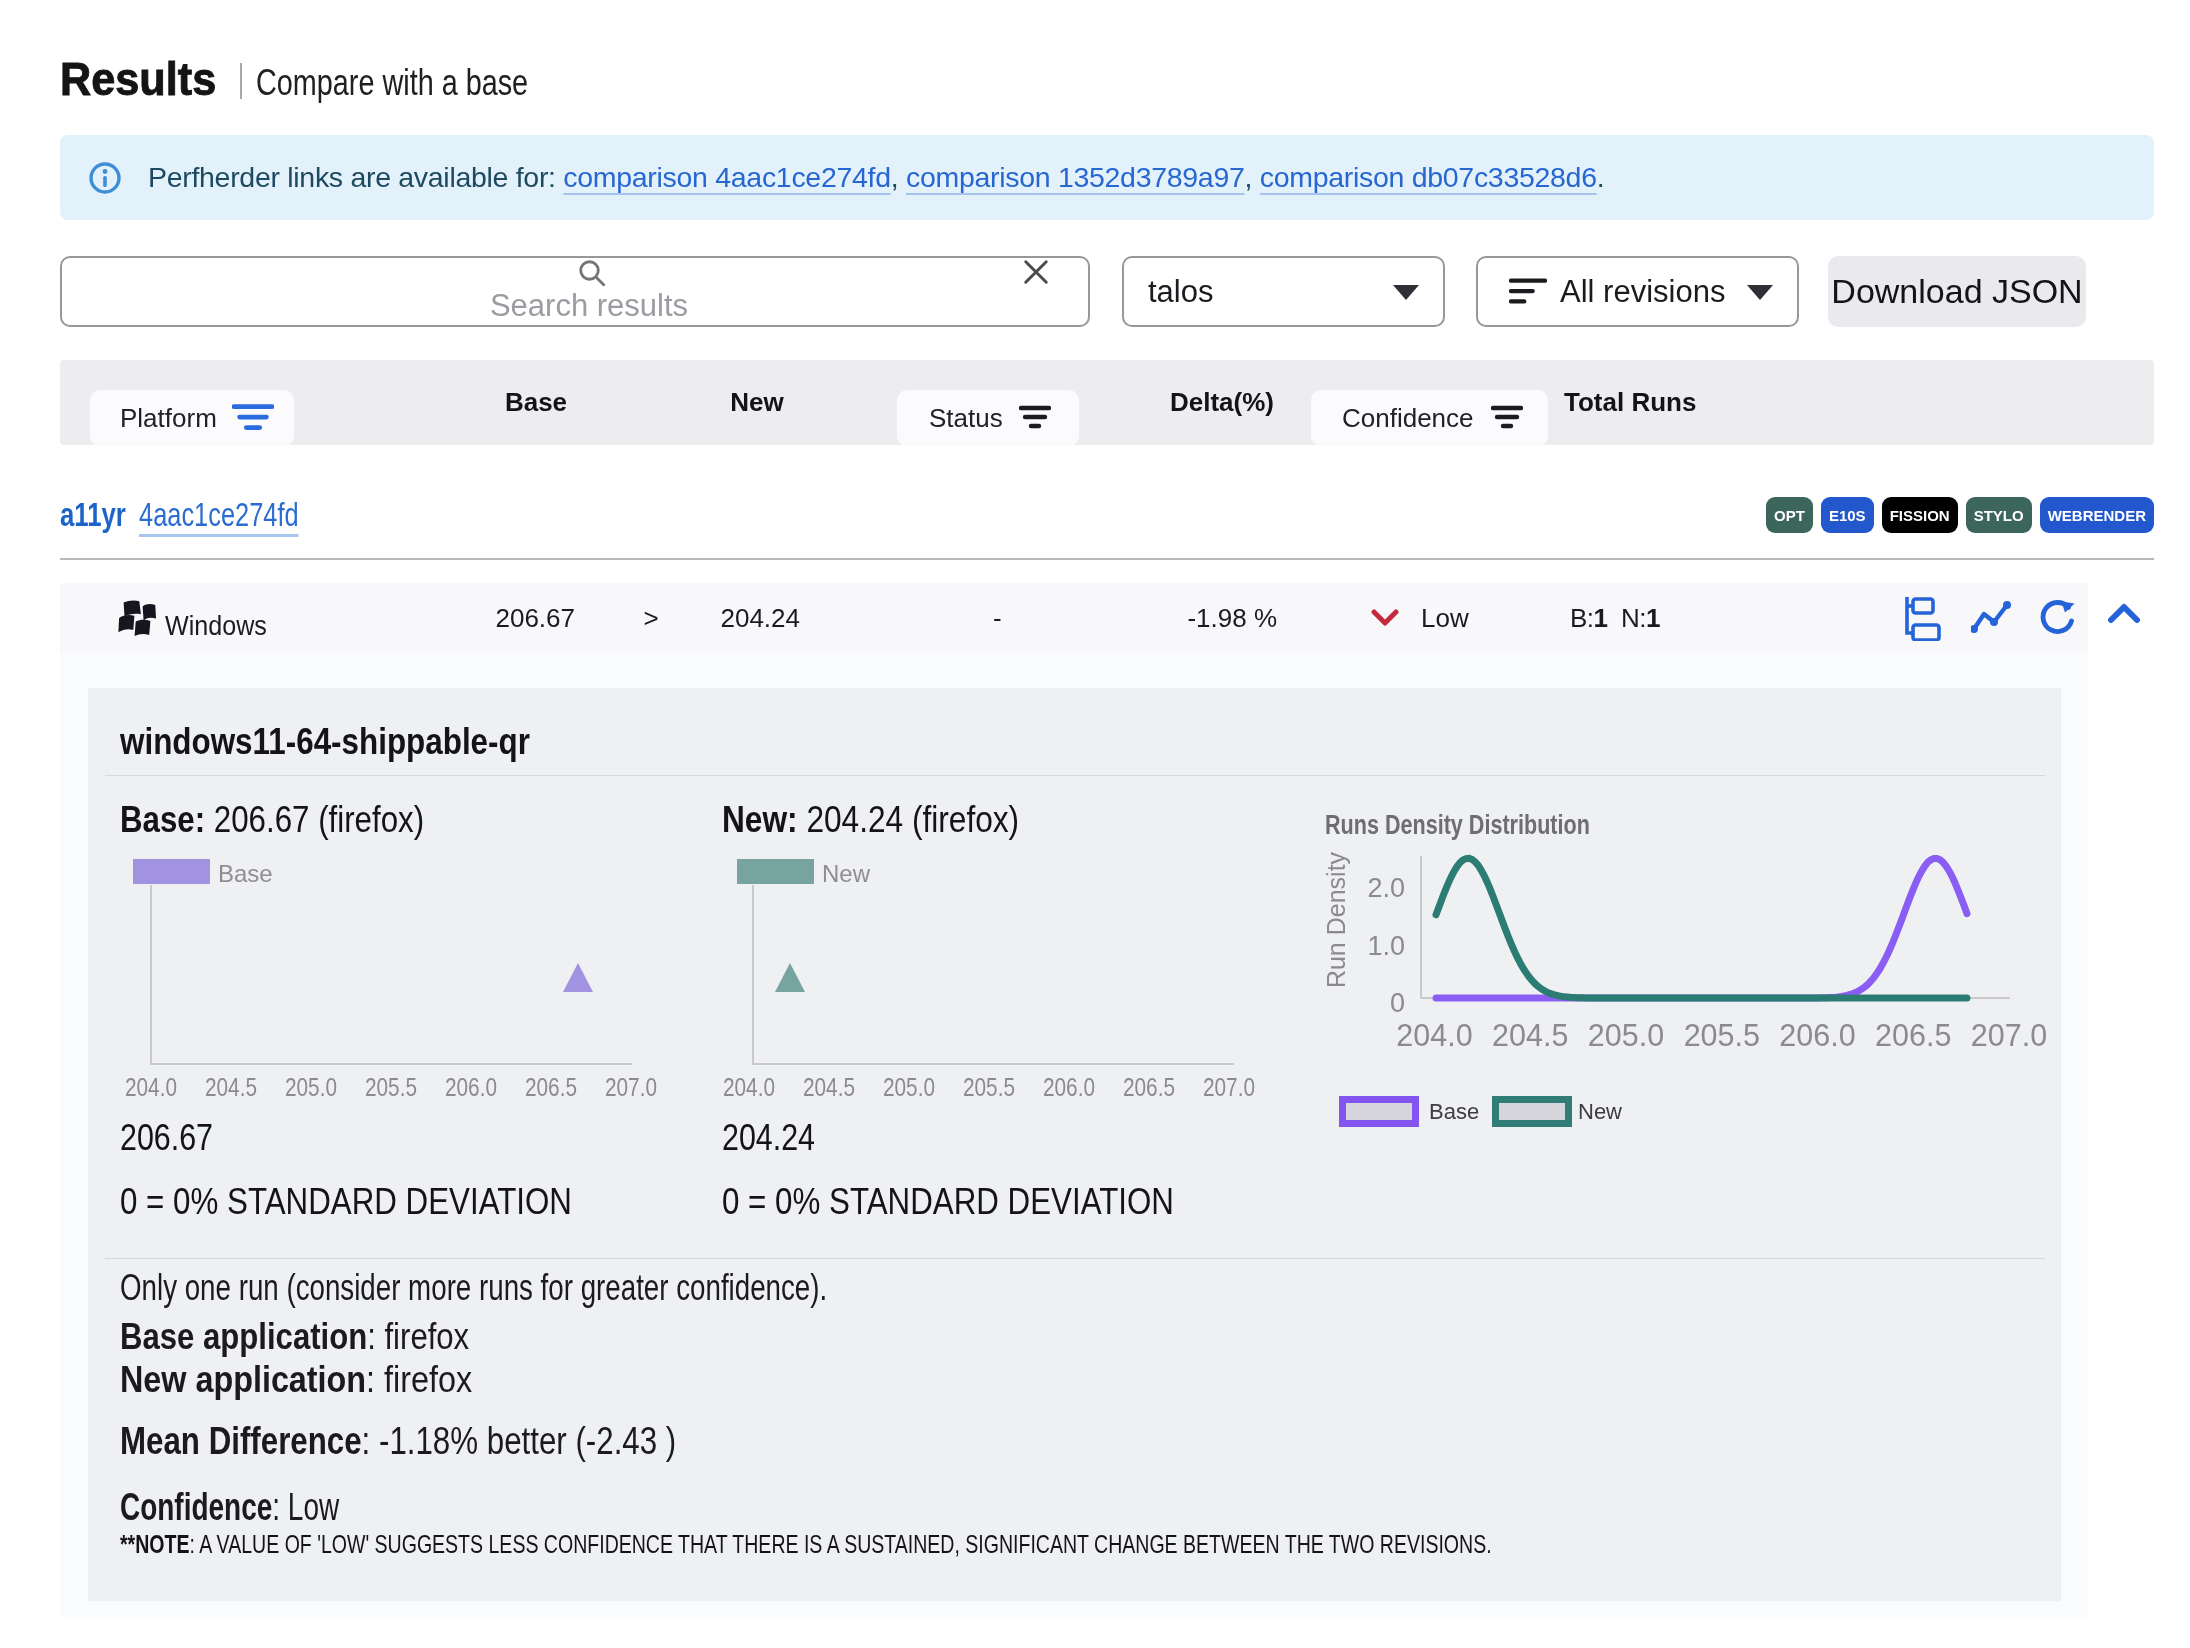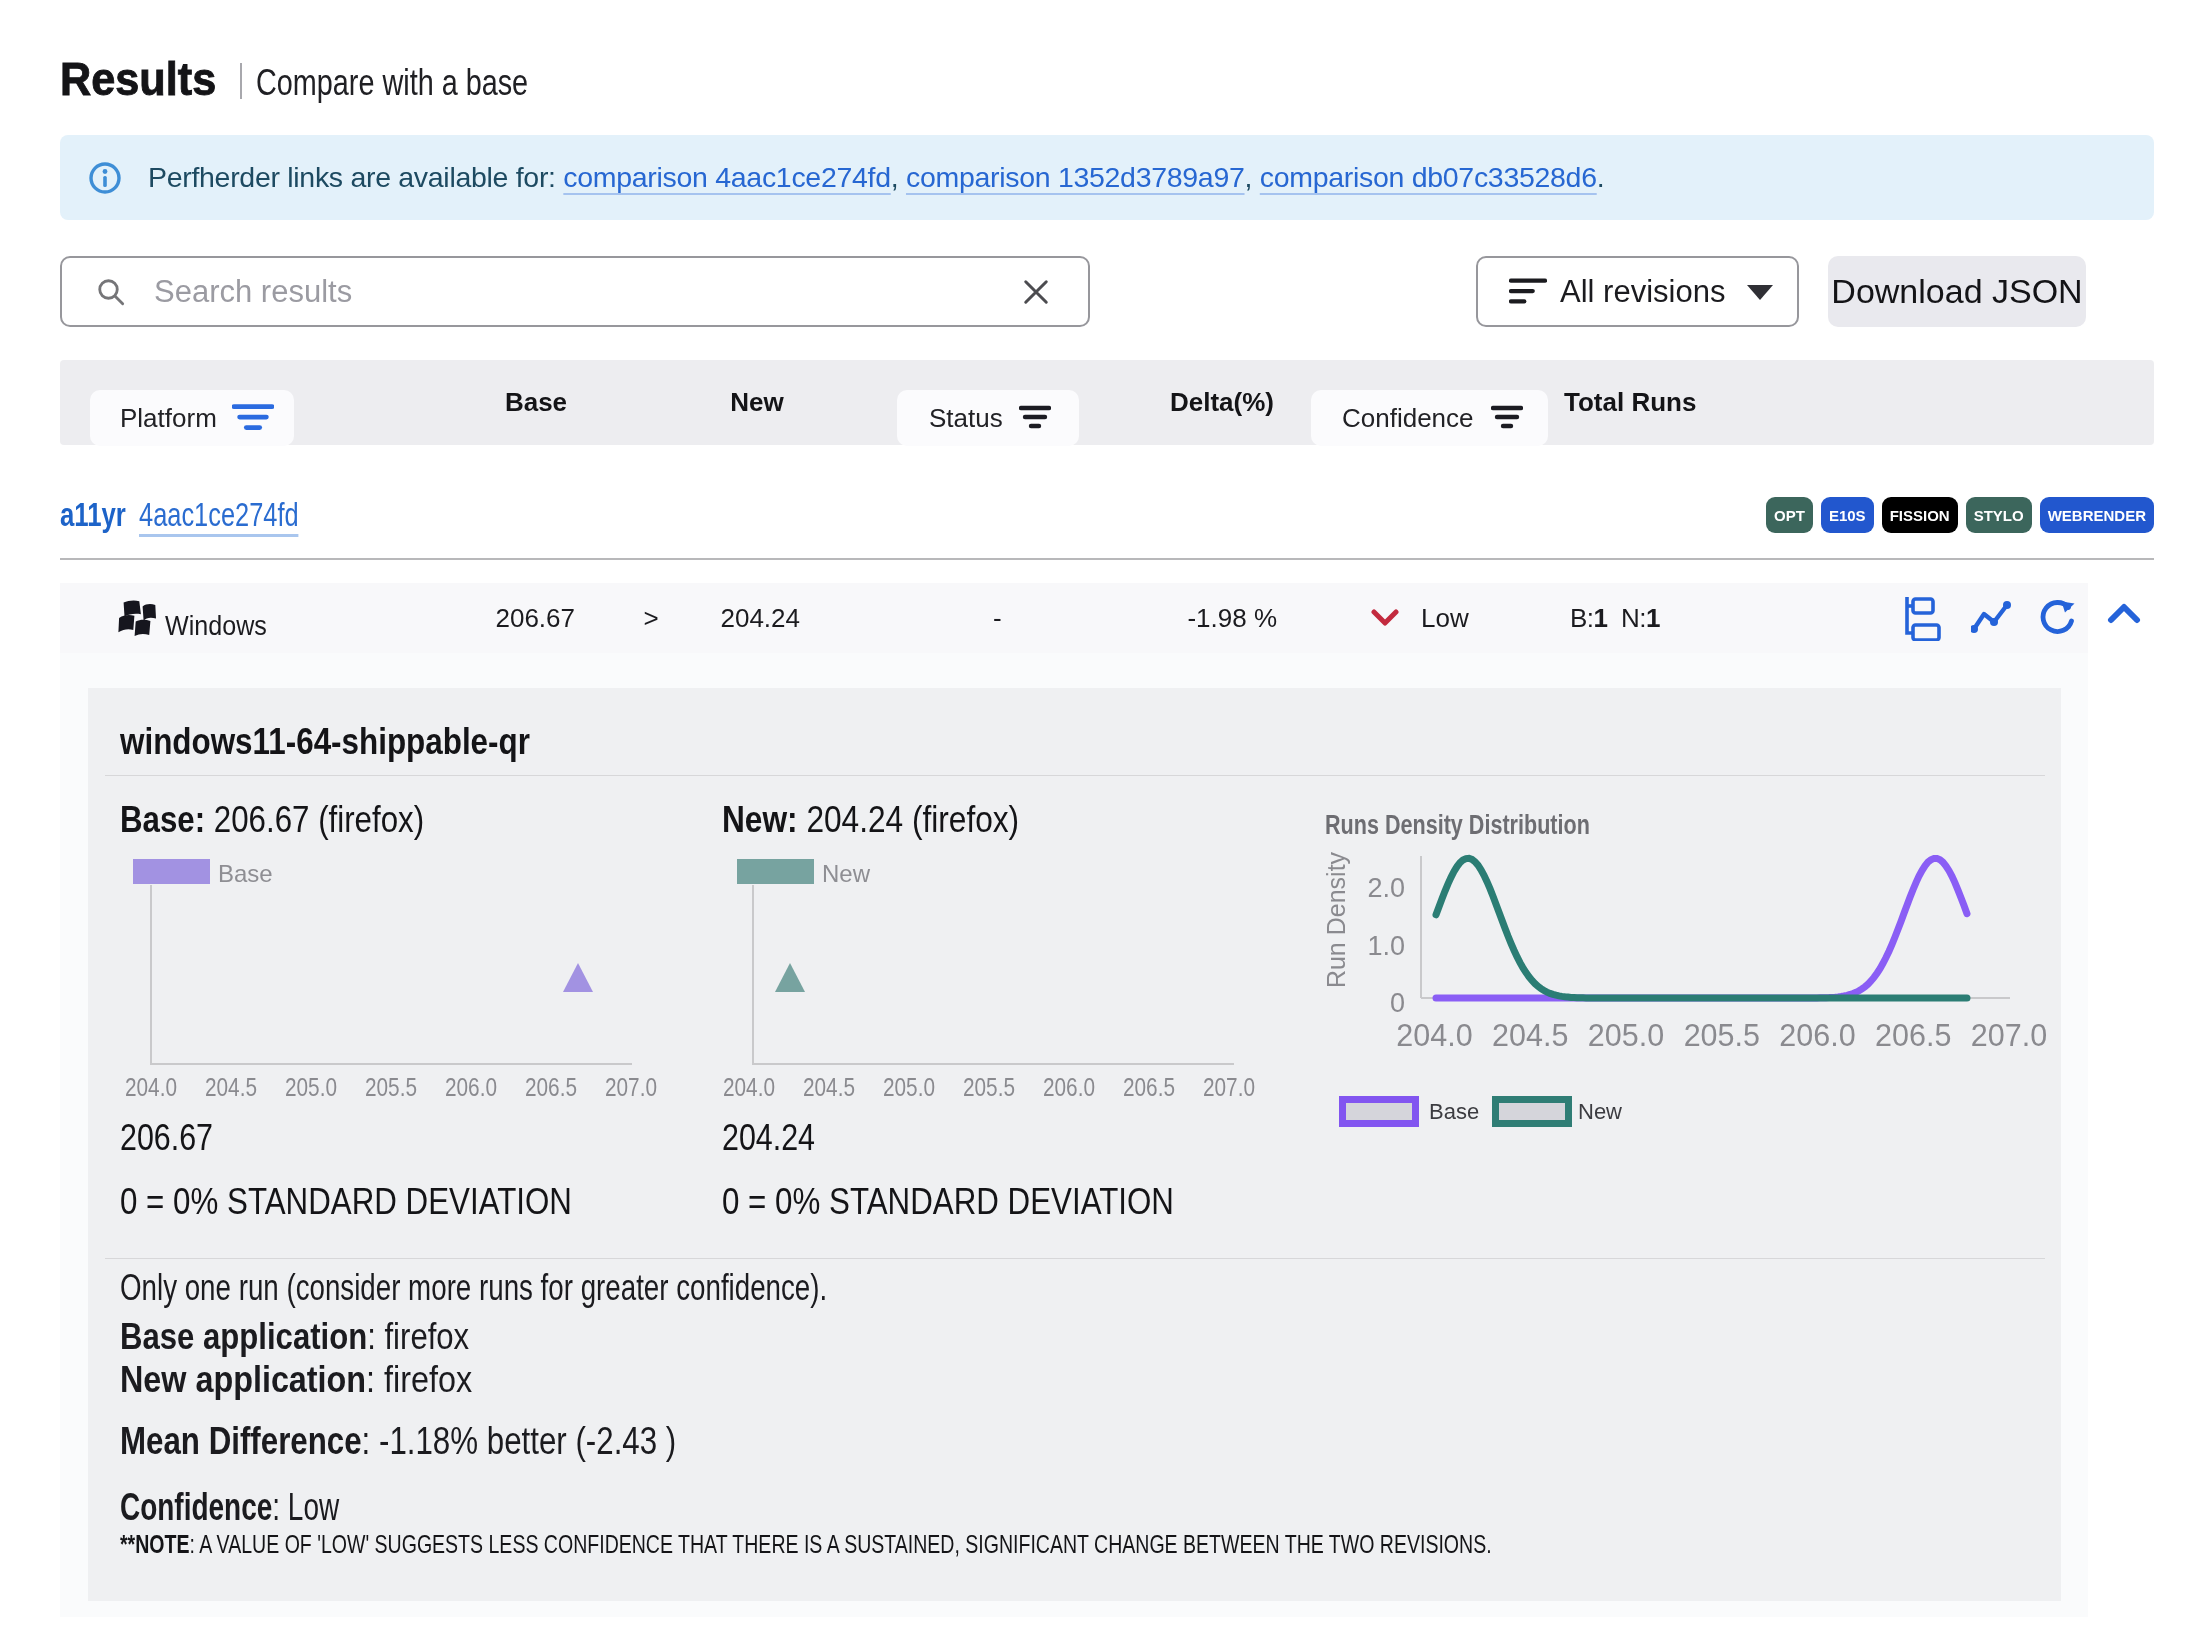--- a/index.html
+++ b/index.html
@@ -15,21 +15,21 @@
 #title-sub { font-size:36px; color:#202024; transform:scaleX(0.80); transform-origin:left bottom; }
 
 
 #alert { left:60px; top:135px; width:2094px; height:85px; background:#e3f1fa; border-radius:8px; display:flex; align-items:center; }
 #alert .icon { margin-left:29px; }
 #alert .txt { margin-left:27px; font-size:28.5px; color:#1d4a61; letter-spacing:-0.3px; }
 #alert a { color:#2767d2; text-decoration:underline; text-decoration-color:#a5c3ef; text-decoration-thickness:2px; text-underline-offset:6px; }
 
 
 .ctl { position:absolute; top:256px; height:71px; border:2px solid #97979c; border-radius:10px; background:#fff; display:flex; align-items:center; }
-#search { left:60px; width:1030px; }
+#search { left:60px; width:1030px;flex-direction:column; }
 #search .ph { font-size:31px; color:#9b9ba2; margin-left:28px; }
 #sel-fw { left:1122px; width:323px; }
 #sel-fw .t { font-size:31px; color:#1b1b1f; margin-left:24px; }
 #sel-rev { left:1476px; width:323px; }
 #sel-rev .t { font-size:31px; color:#1b1b1f; margin-left:13px; }
 .caret { position:absolute; right:24px; top:50%; margin-top:-7px; width:0; height:0; border-left:13px solid transparent; border-right:13px solid transparent; border-top:15px solid #2f2f35; }
 #dl-btn { left:1828px; top:256px; width:258px; height:71px; background:#e9e9ee; border-radius:10px; display:flex; align-items:center; justify-content:center; font-size:34px; color:#141417; }
 
 
 #thead { left:60px; top:360px; width:2094px; height:85px; background:#ededf0; border-radius:4px; }
@@ -86,20 +86,24 @@
   <div id="search" class="ctl">
     <svg style="margin-left:34px" width="30" height="30" viewBox="0 0 36 36">
         <circle cx="15" cy="15" r="10.5" fill="none" stroke="#757578" stroke-width="3.4"></circle>
         <line x1="23" y1="23" x2="32" y2="32" stroke="#757578" stroke-width="3.4" stroke-linecap="round"></line>
       </svg>
     <div class="ph">Search results</div>
     <svg style="position:absolute;right:38px" width="28" height="28" viewBox="0 0 30 30">
         <path d="M4 4 L26 26 M26 4 L4 26" stroke="#4c4c50" stroke-width="3.2" stroke-linecap="round"></path>
       </svg>
   </div>
+  <div id="sel-fw" class="ctl">
+      <div class="t">talos</div>
+      <div class="caret"></div>
+    </div>
   <div id="sel-rev" class="ctl">
     <svg style="margin-left:31px" width="38" height="32" viewBox="0 0 40 34">
         <g stroke="#1b1b1f" stroke-width="4.6" stroke-linecap="round">
           <line x1="2" y1="5" x2="38" y2="5"></line>
           <line x1="2" y1="16" x2="25" y2="16"></line>
           <line x1="2" y1="27" x2="16" y2="27"></line>
         </g>
       </svg>
     <div class="t">All revisions</div>
       <div class="caret"></div>

